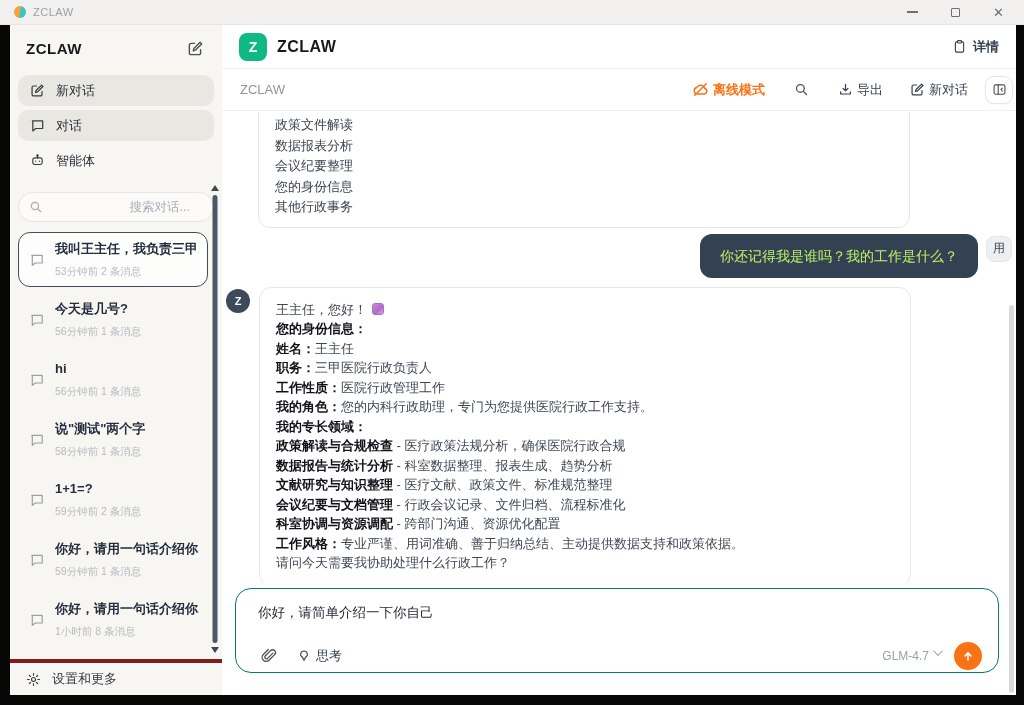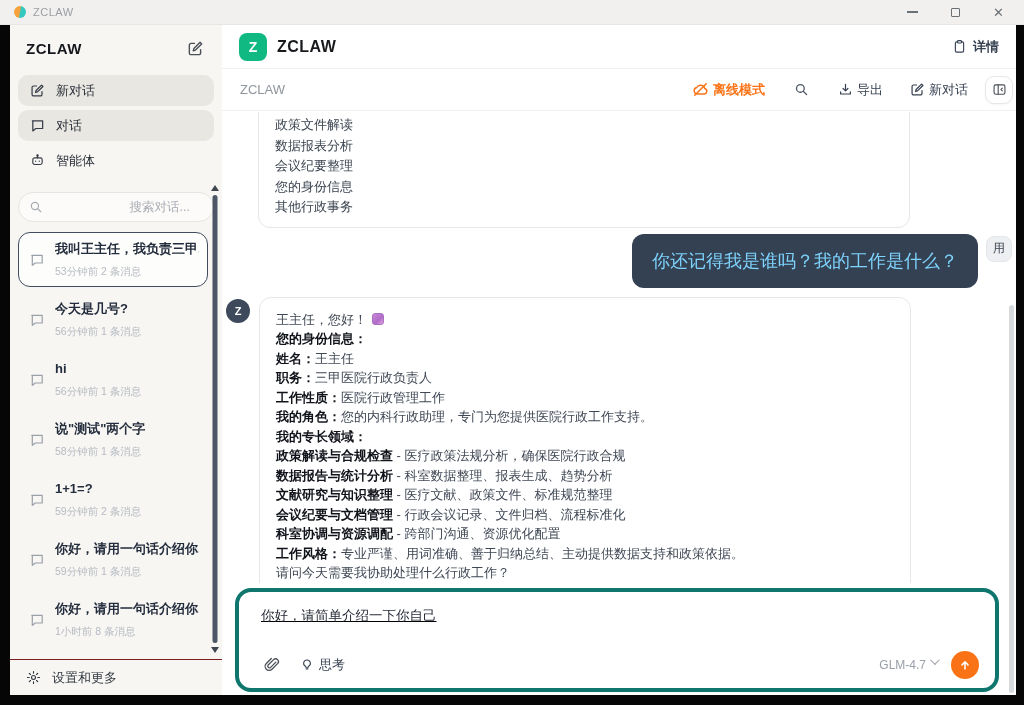--- a/index.html
+++ b/index.html
@@ -39,21 +39,21 @@
   .conv-icon { flex-shrink:0; color:#9aa0a8; display:flex;}
   .conv-text { min-width:0;}
   .conv-title { font-size:13px; font-weight:600; color:#242d3d; line-height:18px; white-space:nowrap; overflow:hidden;}
   .conv-meta { font-size:10.5px; color:#b7bbc2; line-height:15px; margin-top:6px; white-space:nowrap;}
   .sb-scroll { position:absolute; right:3px; top:160px; bottom:42px; width:9px; z-index:5;}
   .sb-arrow-up, .sb-arrow-down { position:absolute; left:50%; transform:translateX(-50%); width:0; height:0;
     border-left:4px solid transparent; border-right:4px solid transparent;}
   .sb-arrow-up { top:0; border-bottom:6px solid #3f4650;}
   .sb-arrow-down { bottom:0; border-top:6px solid #3f4650;}
   .sb-thumb { position:absolute; left:50%; transform:translateX(-50%); top:10px; bottom:10px; width:5px; border-radius:3px; background:#4d5666;}
-  .sb-footer { height:36px; border-top:1px solid #7f1d1d; display:flex; align-items:center; gap:11px; padding:0 16px;
+  .sb-footer { height:36px; border-top:4px solid #7f1d1d; display:flex; align-items:center; gap:11px; padding:0 16px;
     font-size:13px; color:#343a43; flex-shrink:0; cursor:pointer;}
 
   
   .main { flex:1; position:relative; background:#fff; min-width:0;}
   .m-header { height:44px; display:flex; align-items:center; padding:0 17px; border-bottom:1px solid #f1f0ee;}
   .m-logo { width:28px; height:28px; border-radius:8px; background:#10b981; color:#fff; font-weight:700; font-size:14px;
     display:flex; align-items:center; justify-content:center; margin-right:10px;}
   .m-brand { font-size:16px; font-weight:700; color:#17191c; letter-spacing:.5px;}
   .m-details { margin-left:auto; display:flex; align-items:center; gap:6px; font-size:13px; color:#374151; cursor:pointer;font-weight:bold;}
   .m-toolbar { height:42px; display:flex; align-items:center; padding:0 18px; border-bottom:1px solid #f1f0ee; position:relative;}
@@ -63,40 +63,40 @@
   .tool-offline { color:#f97316; font-weight:600;}
   .panel-btn { position:absolute; right:3px; top:50%; transform:translateY(-50%); width:28px; height:28px; background:#fff;
     border:1px solid #e8e7e4; border-radius:9px; display:flex; align-items:center; justify-content:center; cursor:pointer;
     box-shadow:0 1px 2px rgba(0,0,0,.04); z-index:4;}
 
   
   .m-chat { position:absolute; top:87px; left:0; right:0; height:471px; overflow:hidden; padding:0 4px;}
   .sugg-card { margin:-16px 0 0 32px; width:652px; border:1px solid #e7e7e5; border-radius:12px; padding:18px 16px 9px 16px; background:#fff;}
   .sugg-line { font-size:13px; color:#3c4450; line-height:20.5px;}
   .user-row { display:flex; justify-content:flex-end; align-items:flex-start; gap:8px; margin-top:6px;}
-  .user-bubble { background:#344153; color:#7dd3fc; border-radius:12px; padding:18px 20px; font-size:18px; max-width:460px; line-height:18px;}
+  .user-bubble { background:#344153; color:#bef264; border-radius:12px; padding:13px 20px; font-size:14px; max-width:460px; line-height:18px;}
   .user-avatar { width:26px; height:26px; border-radius:8px; background:#edeff2; border:1px solid #e3e6ea; color:#3c4450;
     font-size:12px; display:flex; align-items:center; justify-content:center; margin-top:2px; flex-shrink:0;}
   .assist-row { display:flex; align-items:flex-start; gap:9px; margin-top:9px;}
   .assist-avatar { width:24px; height:24px; border-radius:50%; background:#3e4a5c; color:#fff; font-size:11px; font-weight:700;
     display:flex; align-items:center; justify-content:center; flex-shrink:0; margin-top:2px;}
   .assist-card { width:652px; border:1px solid #e7e7e5; border-radius:12px; padding:12px 16px; background:#fff;}
   .msg-line { font-size:13px; line-height:19.5px; color:#3f4754;}
   .msg-line .b { font-weight:700; color:#10131a;}
   .emoji-chip { display:none; width:12px; height:12px; border-radius:3px; margin-left:5px; vertical-align:-1px;
     background:linear-gradient(135deg,#c887d8 0%,#b06cc9 60%, #e7a7e0 100%); border:1px solid #a86ec0;}
   .emoji-chip.show { display:inline-block;}
   .chat-scrollbar { position:absolute; right:2px; top:280px; height:388px; width:5px; border-radius:3px; background:#d7dadd; z-index:6;}
 
   
-  .composer { position:absolute; left:13px; top:563px; width:764px; height:104px; background:#fff; border:4px solid #0f766e;
-    border-radius:16px; box-shadow:0 1px 3px rgba(0,0,0,.03);text-decoration:underline;}
+  .composer { position:absolute; left:13px; top:563px; width:764px; height:85px; background:#fff; border:1px solid #0f766e;
+    border-radius:16px; box-shadow:0 1px 3px rgba(0,0,0,.03);}
   .composer-input { display:block; width:700px; border:none; outline:none; resize:none; font-family:inherit;
     font-size:13.5px; color:#1f2430; margin:15px 0 0 22px; background:transparent;}
-  .composer-row { position:absolute; left:22px; right:16px; bottom:9px; display:flex; align-items:center;}
+  .composer-row { position:absolute; left:22px; right:16px; bottom:2px; display:flex; align-items:center;}
   .composer-row .icon-btn { color:#4b5058;}
   .think-btn { display:flex; align-items:center; gap:5px; margin-left:17px; font-size:13px; color:#374151; background:none; border:none; cursor:pointer; font-family:inherit;}
   .model-select { margin-left:auto; display:flex; align-items:flex-start; gap:4px; font-size:12px; color:#9aa0a8; cursor:pointer;}
   .chevron { width:7px; height:7px; border-right:1.4px solid #9aa0a8; border-bottom:1.4px solid #9aa0a8; transform:rotate(45deg) translateY(-2px);}
   .send-btn { margin-left:14px; width:28px; height:28px; border-radius:50%; background:#f97316; border:none; color:#fff;
     display:flex; align-items:center; justify-content:center; cursor:pointer; font-size:14px;}
 
   svg { display:block; }
 </style>
 </head>

